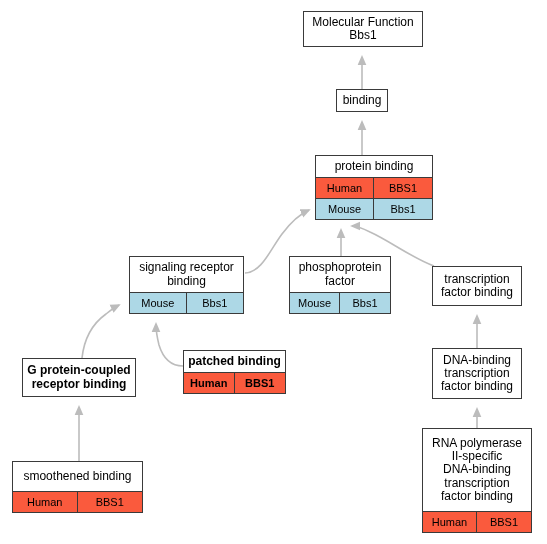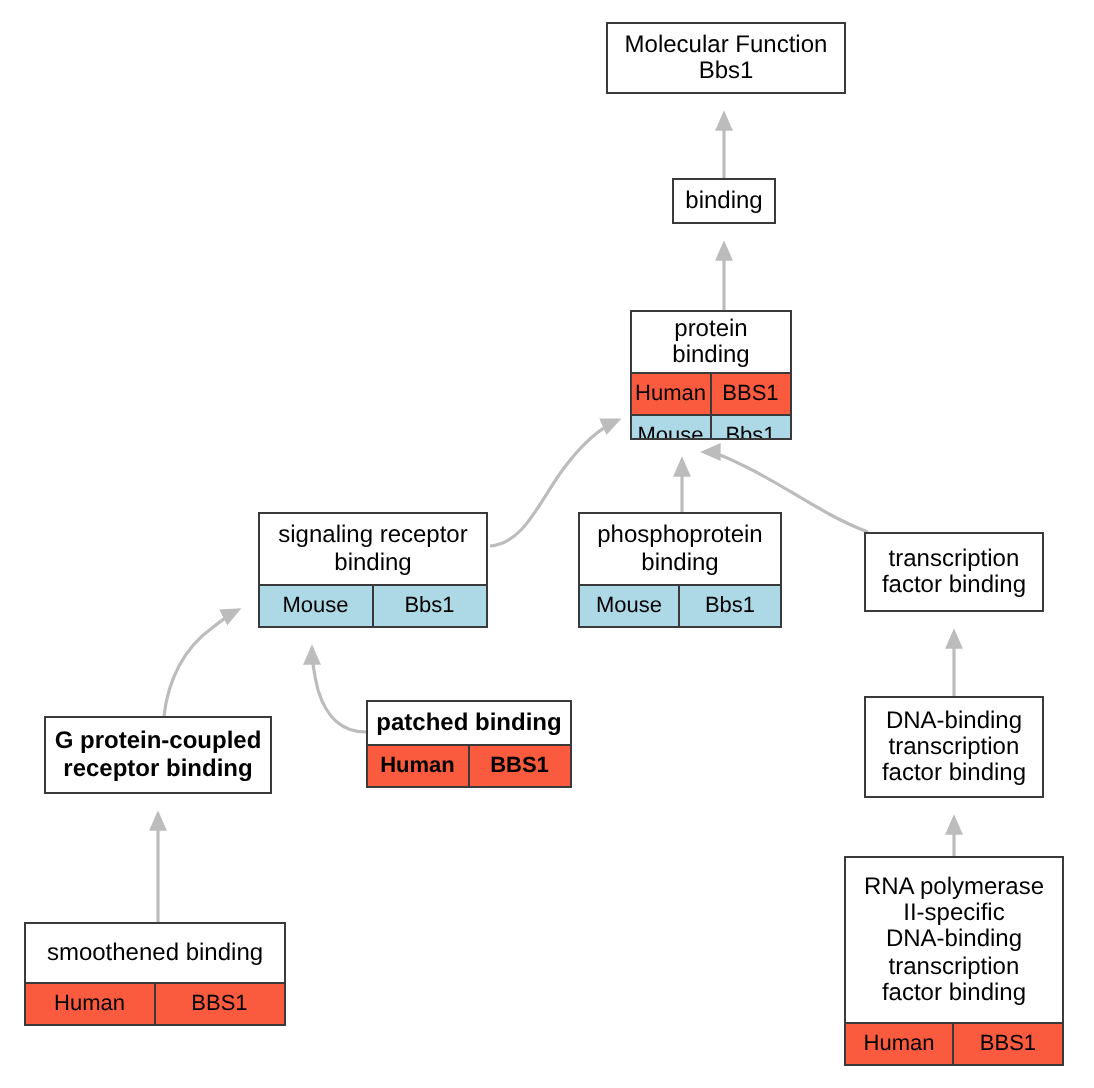--- a/index.html
+++ b/index.html
@@ -104,42 +104,42 @@
   </svg>
 
   <div id="nodes-layer">
       <div class="go-node" style="left: 303px; top: 11px; width: 120px; height: 36px; border-color: rgb(58, 58, 58);">
         <div class="node-title">Molecular Function
 Bbs1</div>
       </div>
       <div class="go-node" style="left: 336px; top: 89px; width: 52px; height: 23px; border-color: rgb(58, 58, 58);">
         <div class="node-title">binding</div>
       </div>
-      <div class="go-node" style="left: 315px; top: 155px; width: 81px; height: 65px; border-color: rgb(58, 58, 58);">
+      <div class="go-node" style="left: 315px; top: 155px; width: 118px; height: 65px; border-color: rgb(58, 58, 58);">
         <div class="node-title">protein binding</div>
         <div class="node-row row-human">
           <div class="node-cell cell-left" style="background: rgb(250, 90, 61); border-right-color: rgb(58, 58, 58);">Human</div>
           <div class="node-cell cell-right" style="background: rgb(250, 90, 61);">BBS1</div>
         </div>
         <div class="node-row row-mouse">
           <div class="node-cell cell-left" style="background: rgb(173, 216, 230); border-right-color: rgb(58, 58, 58);">Mouse</div>
           <div class="node-cell cell-right" style="background: rgb(173, 216, 230);">Bbs1</div>
         </div>
       </div>
       <div class="go-node" style="left: 129px; top: 256px; width: 115px; height: 58px; border-color: rgb(58, 58, 58);">
         <div class="node-title">signaling receptor
 binding</div>
         <div class="node-row row-mouse">
           <div class="node-cell cell-left" style="background: rgb(173, 216, 230); border-right-color: rgb(58, 58, 58);">Mouse</div>
           <div class="node-cell cell-right" style="background: rgb(173, 216, 230);">Bbs1</div>
         </div>
       </div>
       <div class="go-node" style="left: 289px; top: 256px; width: 102px; height: 58px; border-color: rgb(58, 58, 58);">
         <div class="node-title">phosphoprotein
-binding</div>
+factor</div>
         <div class="node-row row-mouse">
           <div class="node-cell cell-left" style="background: rgb(173, 216, 230); border-right-color: rgb(58, 58, 58);">Mouse</div>
           <div class="node-cell cell-right" style="background: rgb(173, 216, 230);">Bbs1</div>
         </div>
       </div>
       <div class="go-node" style="left: 432px; top: 266px; width: 90px; height: 40px; border-color: rgb(58, 58, 58);">
         <div class="node-title">transcription
 factor binding</div>
       </div>
       <div class="go-node" style="left: 22px; top: 358px; width: 114px; height: 39px; border-color: rgb(58, 58, 58); font-weight: bold;">

